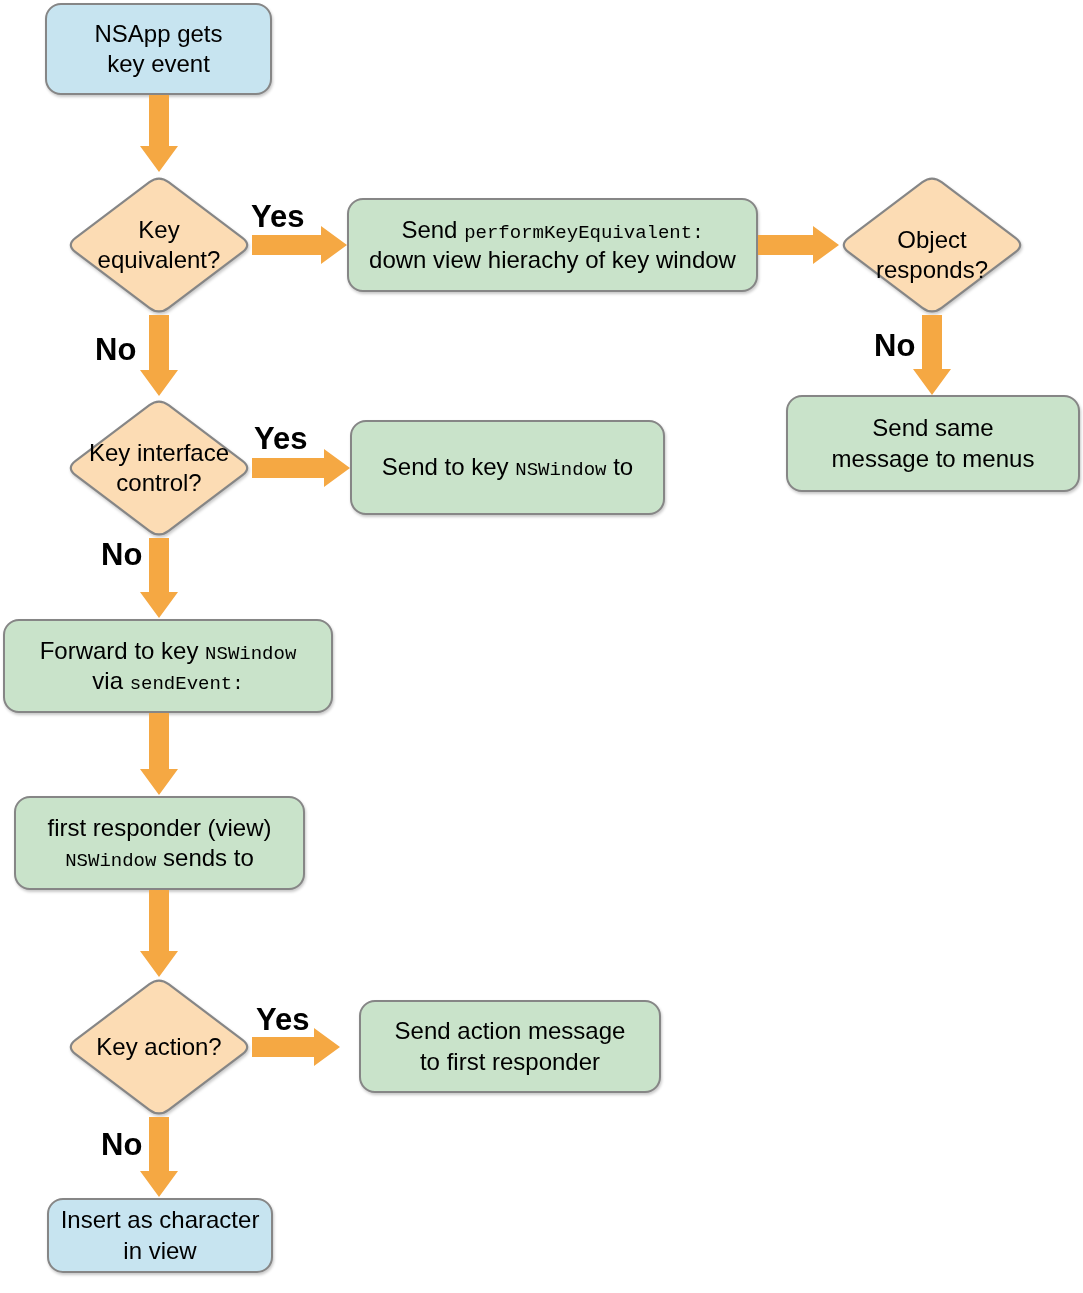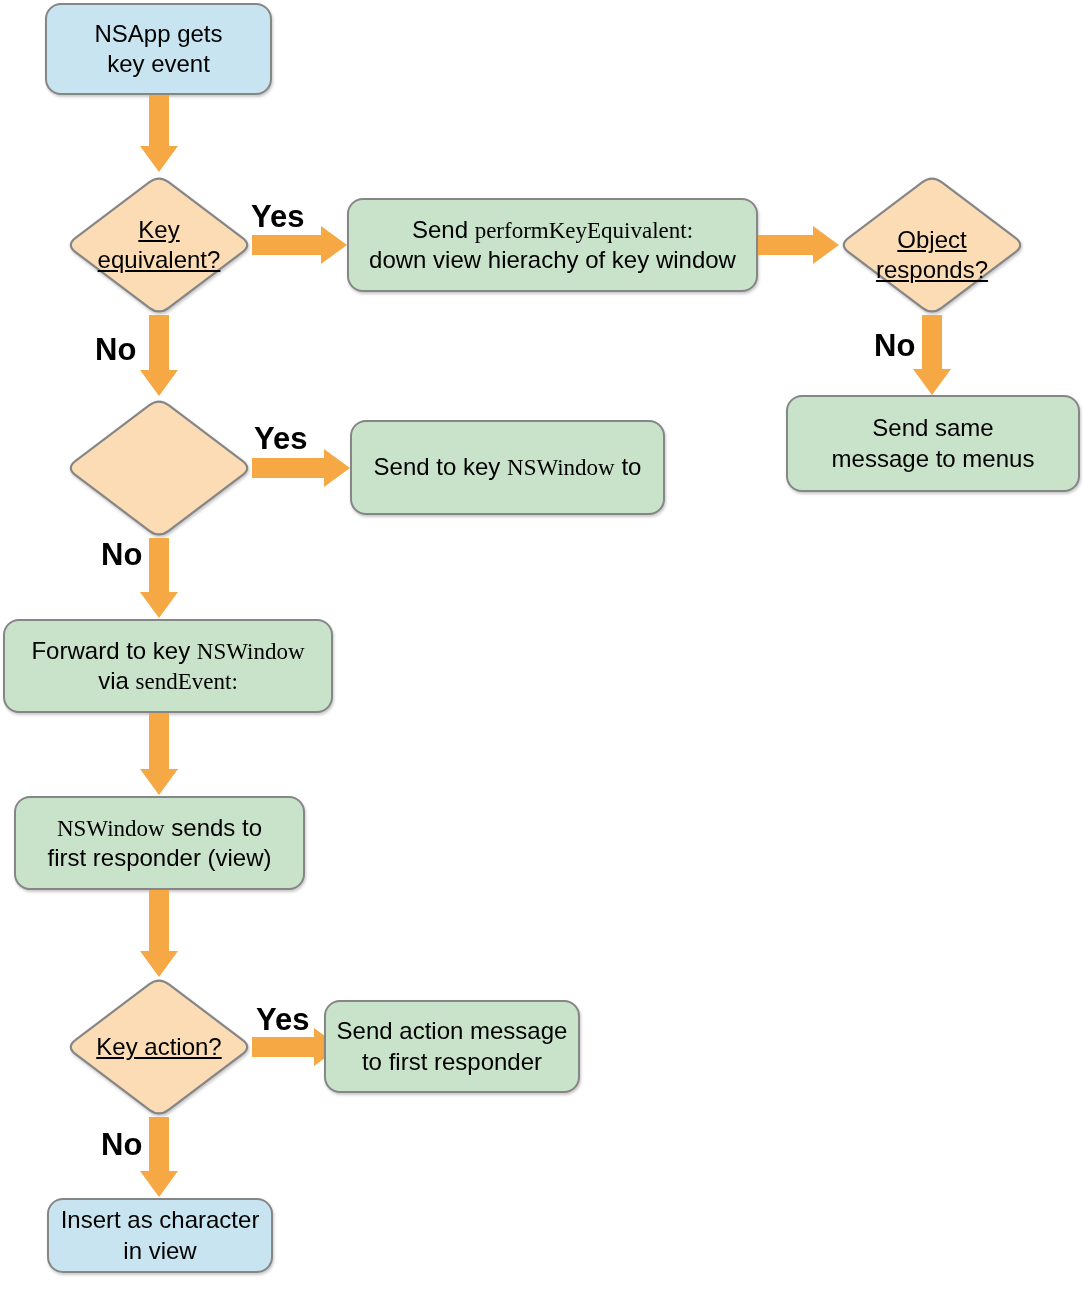--- a/index.html
+++ b/index.html
@@ -26,38 +26,38 @@
     border-radius:16px;
     display:flex;flex-direction:column;
     justify-content:center;align-items:center;
     text-align:center;
     font-size:24px;line-height:1.27;
     box-shadow:1px 2px 3px rgba(0,0,0,0.22);
   }
   .node.blue{background:var(--box-blue);}
   .node.green{background:var(--box-green);}
   .mono{
-    font-family:Liberation Serif, serif;
-    font-size:23px;
+    font-family:Liberation Mono, monospace;
+    font-size:19px;
   }
   .diamond{
     position:absolute;
     filter:drop-shadow(1px 2px 1.5px rgba(0,0,0,0.22));
   }
   .diamond path{
     fill:var(--diamond-orange);
     stroke:var(--border-gray);
     stroke-width:2.2;
   }
   .dlabel{
     position:absolute;
     display:flex;flex-direction:column;
     justify-content:center;align-items:center;
     text-align:center;
-    font-size:24px;line-height:1.25;text-decoration:underline;
+    font-size:24px;line-height:1.25;
   }
   .arrow{position:absolute;}
   .arrow polygon{fill:var(--arrow-orange);}
   .yn{
     position:absolute;
     font-size:31px;font-weight:bold;
     line-height:1;
   }
 </style>
 </head>
@@ -115,20 +115,24 @@
   </div>
 
   <div class="yn" style="left:95px;top:334px">No</div>
   <svg class="arrow" style="left:139px;top:315px" width="40" height="81">
     <polygon points="10,0 30,0 30,55 39,55 20,81 1,55 10,55"></polygon>
   </svg>
 
   <svg class="diamond" style="left:64px;top:396px" width="190" height="144" viewBox="-2 -2 190 144">
     <path d="M 102.6 7.2 L 176.4 62.8 Q 186 70 176.4 77.2 L 102.6 132.8 Q 93 140 83.4 132.8 L 9.6 77.2 Q 0 70 9.6 62.8 L 83.4 7.2 Q 93 0 102.6 7.2 Z"></path>
   </svg>
+  <div class="dlabel" style="left:66px;top:398px;width:186px;height:140px">
+    <div>Key interface</div>
+    <div>control?</div>
+  </div>
 
   <div class="yn" style="left:254px;top:423px">Yes</div>
   <svg class="arrow" style="left:252px;top:448px" width="98" height="40">
     <polygon points="0,10 72,10 72,1 98,20 72,39 72,30 0,30"></polygon>
   </svg>
 
   <div class="node green" style="left:350px;top:420px;width:315px;height:95px">
     <div class="line"><span>Send to key </span><span class="mono">NSWindow</span><span> to</span></div>
   </div>
 
@@ -140,41 +144,41 @@
   <div class="node green" style="left:3px;top:619px;width:330px;height:94px">
     <div class="line"><span>Forward to key </span><span class="mono">NSWindow</span></div>
     <div class="line"><span>via </span><span class="mono">sendEvent:</span></div>
   </div>
 
   <svg class="arrow" style="left:139px;top:713px" width="40" height="82">
     <polygon points="10,0 30,0 30,56 39,56 20,82 1,56 10,56"></polygon>
   </svg>
 
   <div class="node green" style="left:14px;top:796px;width:291px;height:94px">
+    <div class="line">first responder (view)</div>
     <div class="line"><span class="mono">NSWindow</span><span> sends to</span></div>
-    <div class="line">first responder (view)</div>
   </div>
 
   <svg class="arrow" style="left:139px;top:890px" width="40" height="87">
     <polygon points="10,0 30,0 30,61 39,61 20,87 1,61 10,61"></polygon>
   </svg>
 
   <svg class="diamond" style="left:64px;top:975px" width="190" height="144" viewBox="-2 -2 190 144">
     <path d="M 102.6 7.2 L 176.4 62.8 Q 186 70 176.4 77.2 L 102.6 132.8 Q 93 140 83.4 132.8 L 9.6 77.2 Q 0 70 9.6 62.8 L 83.4 7.2 Q 93 0 102.6 7.2 Z"></path>
   </svg>
   <div class="dlabel" style="left:66px;top:977px;width:186px;height:140px">
     <div>Key action?</div>
   </div>
 
   <div class="yn" style="left:256px;top:1004px">Yes</div>
   <svg class="arrow" style="left:252px;top:1027px" width="88" height="40">
     <polygon points="0,10 62,10 62,1 88,20 62,39 62,30 0,30"></polygon>
   </svg>
 
-  <div class="node green" style="left:324px;top:1000px;width:256px;height:93px">
+  <div class="node green" style="left:359px;top:1000px;width:302px;height:93px">
     <div class="line">Send action message</div>
     <div class="line">to first responder</div>
   </div>
 
   <div class="yn" style="left:101px;top:1129px">No</div>
   <svg class="arrow" style="left:139px;top:1117px" width="40" height="80">
     <polygon points="10,0 30,0 30,54 39,54 20,80 1,54 10,54"></polygon>
   </svg>
 
   <div class="node blue" style="left:47px;top:1198px;width:226px;height:75px">

